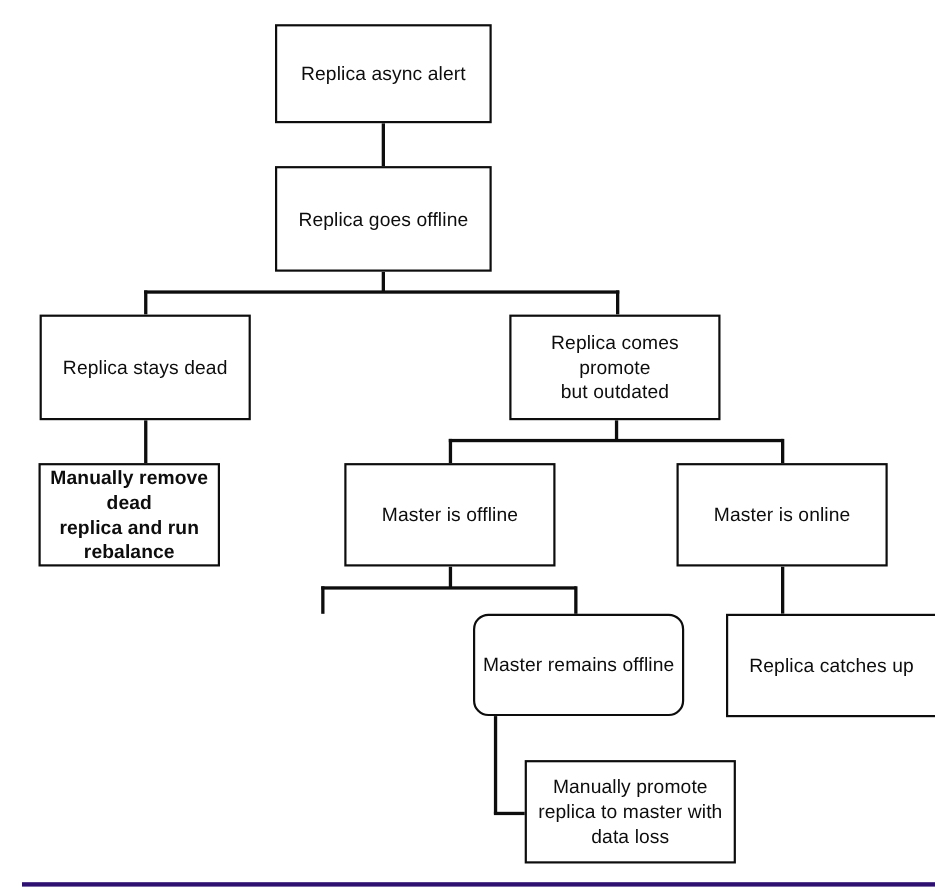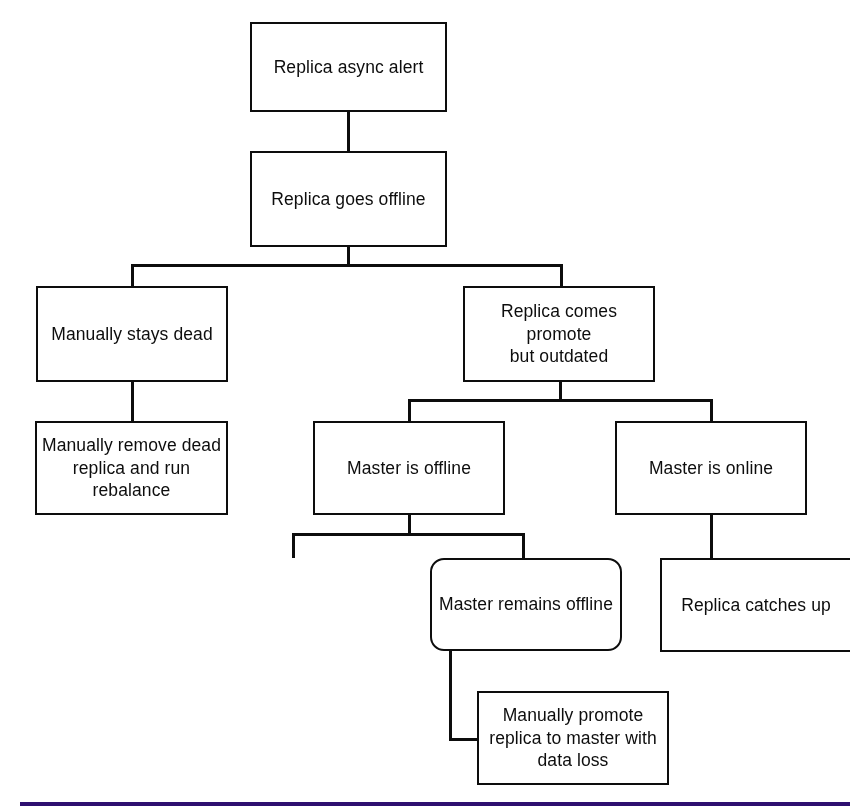--- a/index.html
+++ b/index.html
@@ -85,29 +85,29 @@
 
   <div class="node" style="left: 230px; top: 22px; width: 197px; height: 90px; border-color: rgb(13, 13, 13);">
     <span class="node-label">Replica async alert</span>
   </div>
 
   <div class="node" style="left: 230px; top: 151px; width: 197px; height: 96px; border-color: rgb(13, 13, 13);">
     <span class="node-label">Replica goes offline</span>
   </div>
 
   <div class="node" style="left: 16px; top: 286px; width: 192px; height: 96px; border-color: rgb(13, 13, 13);">
-    <span class="node-label">Manually stays dead</span>
+    <span class="node-label">Replica stays dead</span>
   </div>
 
   <div class="node" style="left: 443px; top: 286px; width: 192px; height: 96px; border-color: rgb(13, 13, 13);">
     <span class="node-label">Replica comes promote
 but outdated</span>
   </div>
 
-  <div class="node" style="left: 15px; top: 421px; width: 193px; height: 94px; border-color: rgb(13, 13, 13);">
+  <div class="node" style="left: 15px; top: 421px; width: 165px; height: 94px; border-color: rgb(13, 13, 13); font-weight: bold;">
     <span class="node-label">Manually remove dead
 replica and run
 rebalance</span>
   </div>
 
   <div class="node" style="left: 293px; top: 421px; width: 192px; height: 94px; border-color: rgb(13, 13, 13);">
     <span class="node-label">Master is offline</span>
   </div>
 
   <div class="node" style="left: 595px; top: 421px; width: 192px; height: 94px; border-color: rgb(13, 13, 13);">

